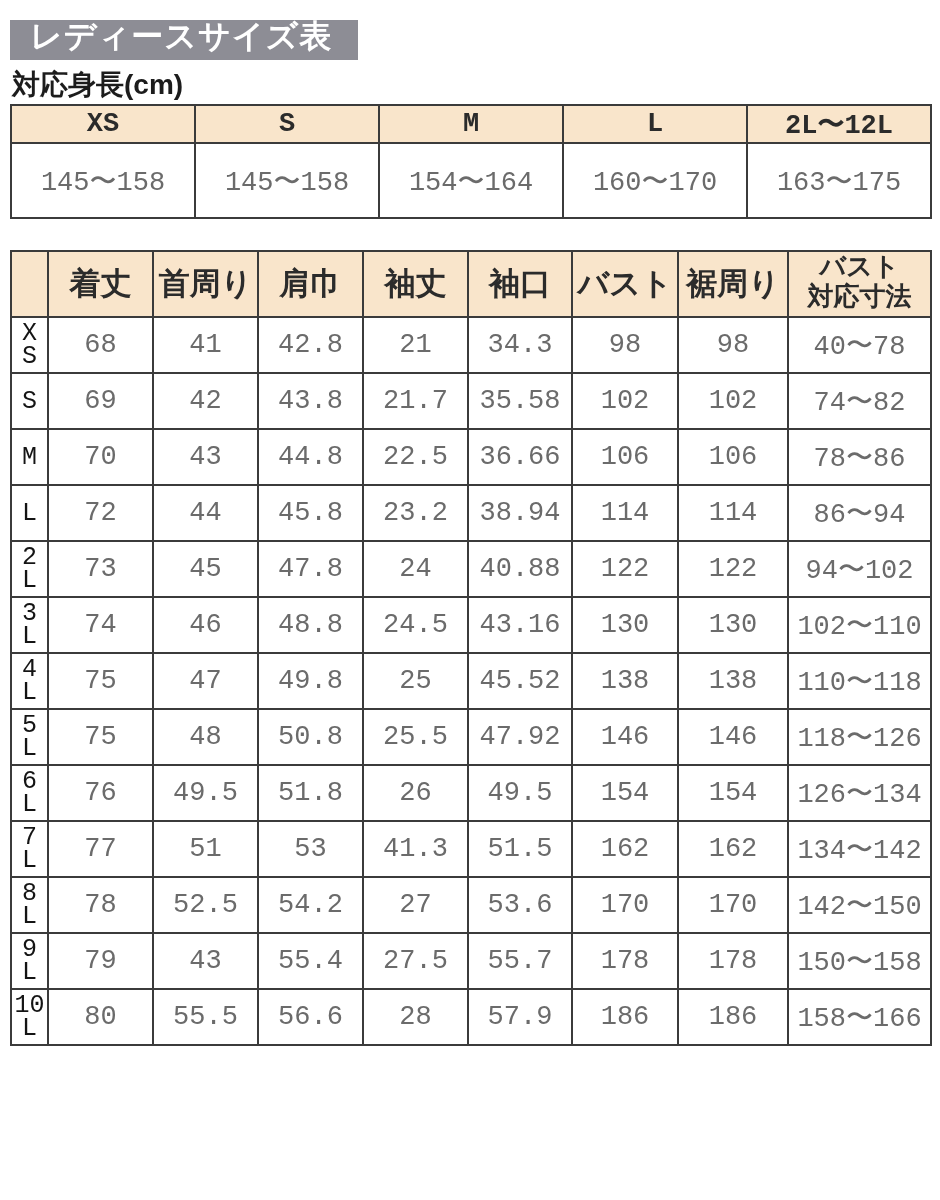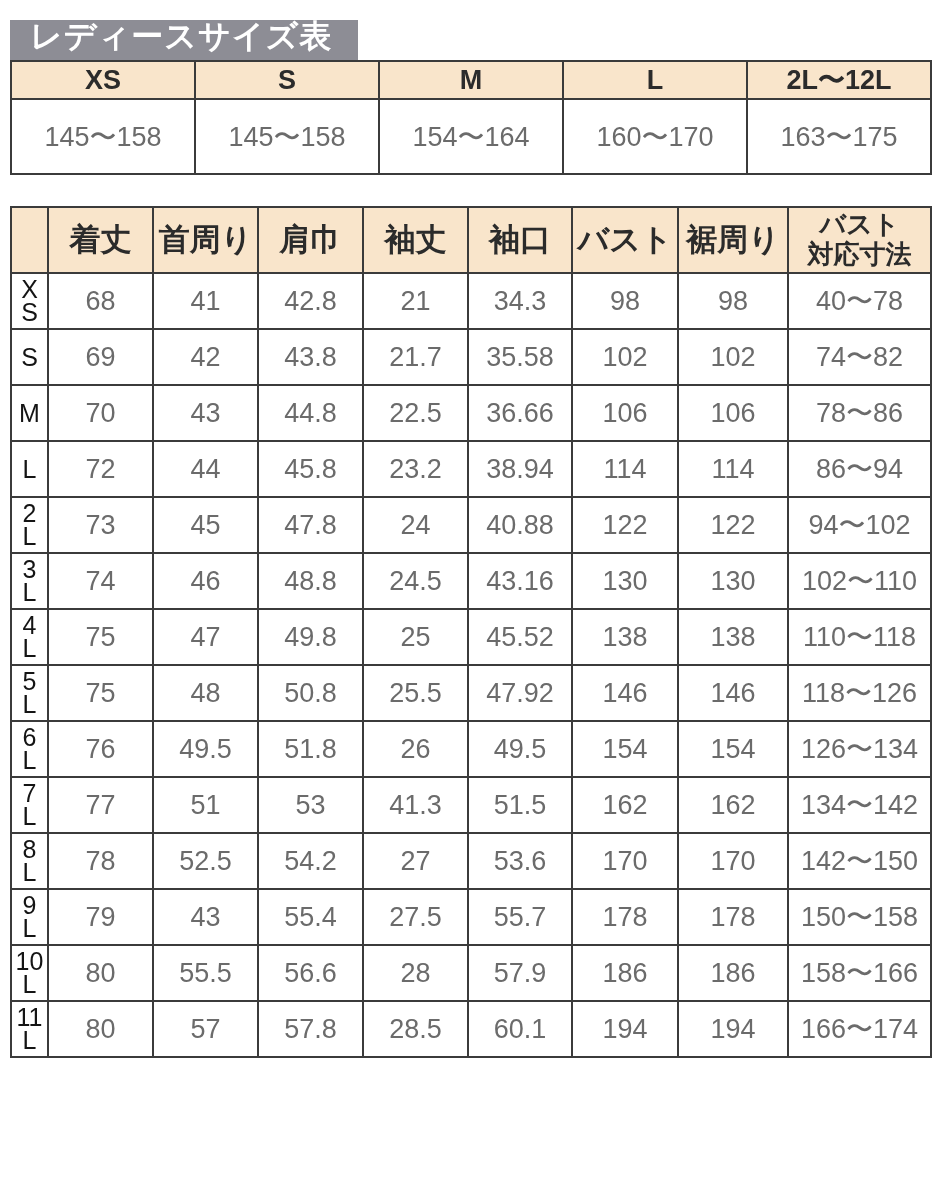--- a/index.html
+++ b/index.html
@@ -22,21 +22,21 @@
   }
 
   .section-label {
     font-size: 28px;
     font-weight: bold;
     color: #1c1c1c;
     margin: 11px 0 5px 2px;
     line-height: 1;
   }
 
-  table { border-collapse: collapse; table-layout: fixed; }
+  table { border-collapse: collapse; table-layout: fixed; font-family: Liberation Mono, monospace; }
 
   .height-table { width: 920px; }
   .height-table th {
     background: #f9e5cb;
     border: 2px solid #3b3b3b;
     font-size: 27px;
     font-weight: bold;
     color: #2b2b2b;
     height: 30px;
     text-align: center;
@@ -87,20 +87,21 @@
     text-align: center;
   }
 </style>
 </head>
 <body>
 
 <div class="page">
 
   <div class="title-bar">レディースサイズ表</div>
 
+  <div class="section-label">対応身長(cm)</div>
 
   <table class="height-table">
     <colgroup>
       <col style="width:184px">
         <col style="width:184px">
         <col style="width:184px">
       <col style="width:184px">
         <col style="width:184px">
     </colgroup>
     <thead>
@@ -296,28 +297,16 @@
 L</th>
           <td>80</td>
           <td>55.5</td>
           <td>56.6</td>
           <td>28</td>
           <td>57.9</td>
           <td>186</td>
           <td>186</td>
           <td>158〜166</td>
         </tr>
-        <tr>
-          <th class="row-label">11
-L</th>
-          <td>80</td>
-          <td>57</td>
-          <td>57.8</td>
-          <td>28.5</td>
-          <td>60.1</td>
-          <td>194</td>
-          <td>194</td>
-          <td>166〜174</td>
-        </tr>
       </tbody>
   </table>
 
 </div>
 
 </body></html>

